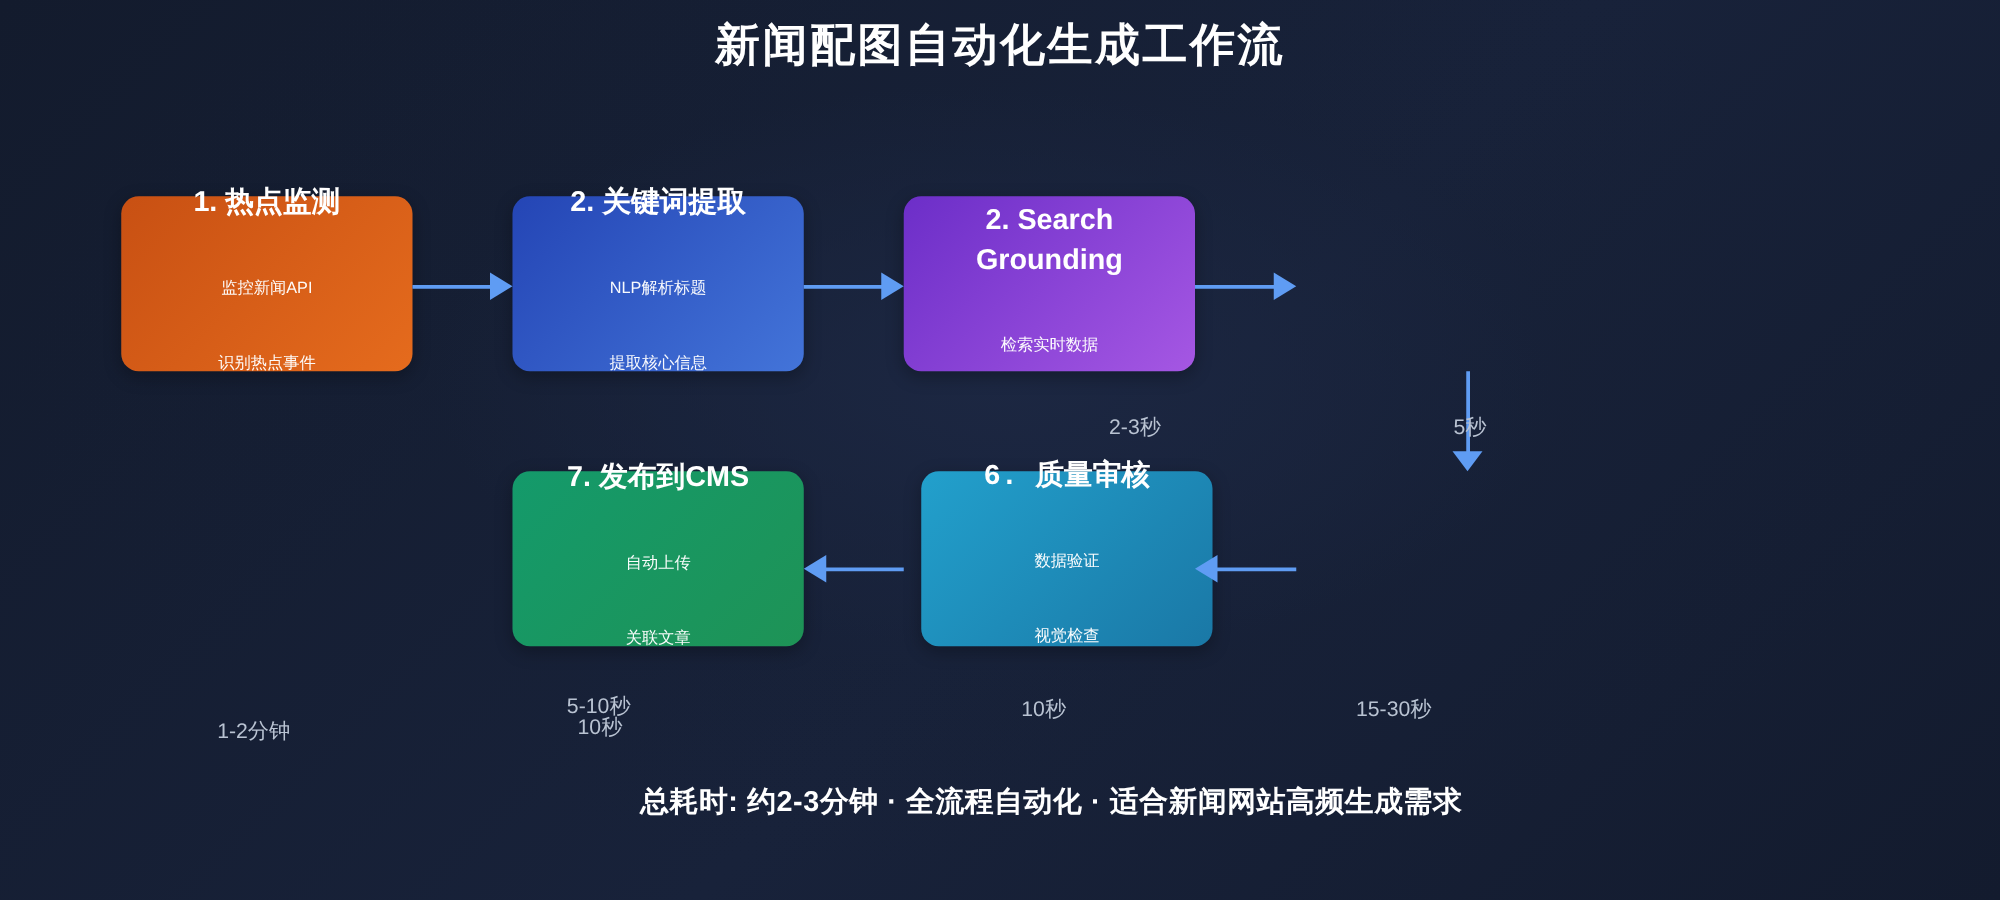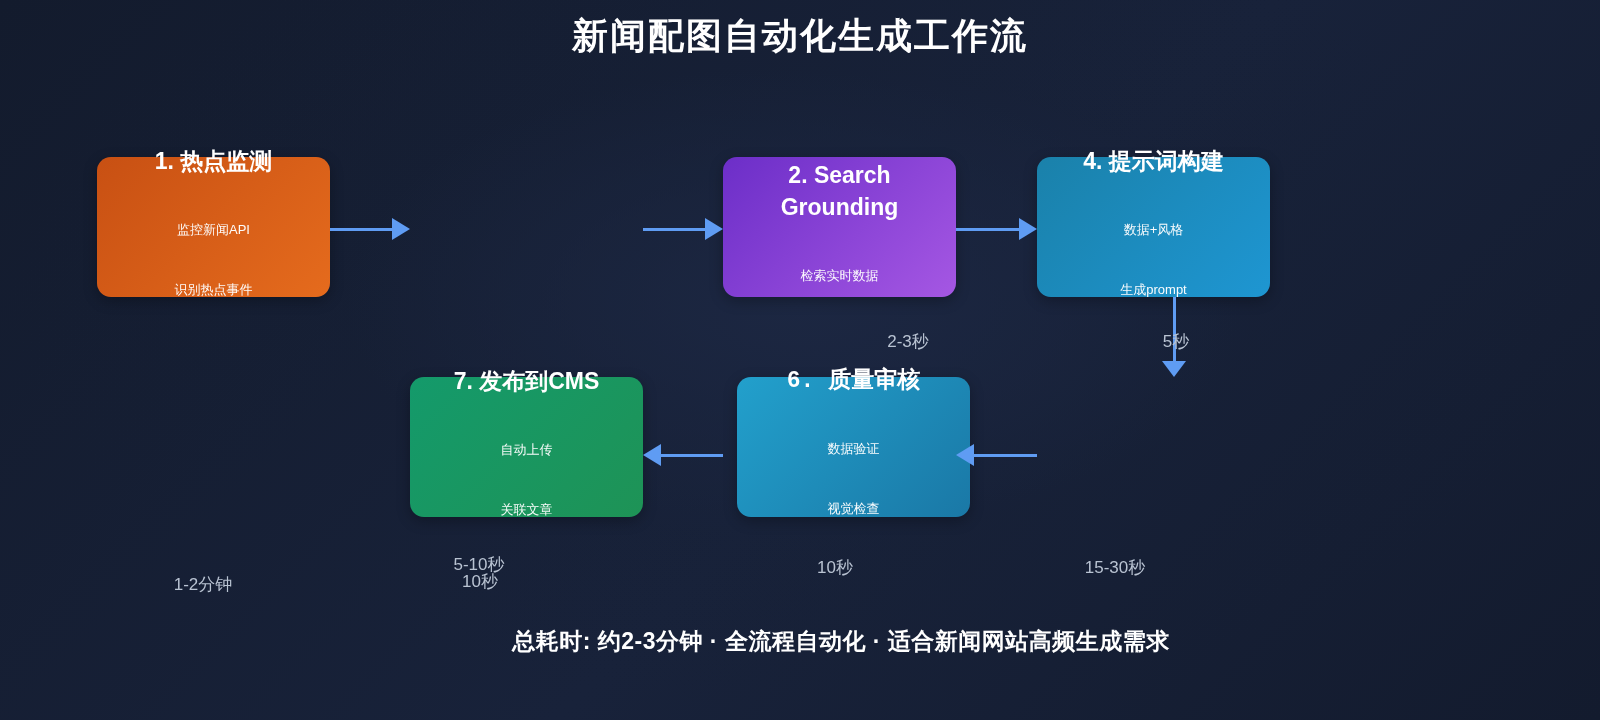--- a/index.html
+++ b/index.html
@@ -53,31 +53,31 @@
 <div class="canvas" style="--arrow: #5f9cf3; --label: #b9c3d2;">
 
   <div class="page-title">新闻配图自动化生成工作流</div>
 
   <div class="node" style="left: 97px; top: 157px; background: linear-gradient(135deg, rgb(200, 80, 19), rgb(229, 107, 29));">
     <div class="node-title">1. 热点监测</div>
     <div class="node-line">监控新闻API</div>
     <div class="node-line">识别热点事件</div>
   </div>
 
+  <div class="node" style="left: 410px; top: 157px; background: linear-gradient(135deg, rgb(36, 69, 181), rgb(67, 116, 217));">
+    <div class="node-title">2. 关键词提取</div>
+    <div class="node-line">NLP解析标题</div>
+    <div class="node-line">提取核心信息</div>
+  </div>
 
   <div class="node" style="left: 723px; top: 157px; background: linear-gradient(135deg, rgb(108, 46, 200), rgb(165, 87, 227));">
     <div class="node-title" style="max-width:190px;">2. Search Grounding</div>
     <div class="node-line">检索实时数据</div>
   </div>
 
-  <div class="node" style="left: 1037px; top: 157px; background: linear-gradient(135deg, rgb(26, 129, 170), rgb(30, 150, 210));">
-    <div class="node-title">4. 提示词构建</div>
-    <div class="node-line">数据+风格</div>
-    <div class="node-line">生成prompt</div>
-  </div>
 
   <div class="node" style="left: 410px; top: 377px; background: linear-gradient(135deg, rgb(20, 154, 107), rgb(30, 147, 86));">
     <div class="node-title">7. 发布到CMS</div>
     <div class="node-line">自动上传</div>
     <div class="node-line">关联文章</div>
   </div>
 
   <div class="node" style="left: 737px; top: 377px; background: linear-gradient(135deg, rgb(34, 160, 204), rgb(26, 120, 166)); font-family: Liberation Mono, monospace;">
     <div class="node-title">6. 质量审核</div>
     <div class="node-line">数据验证</div>

